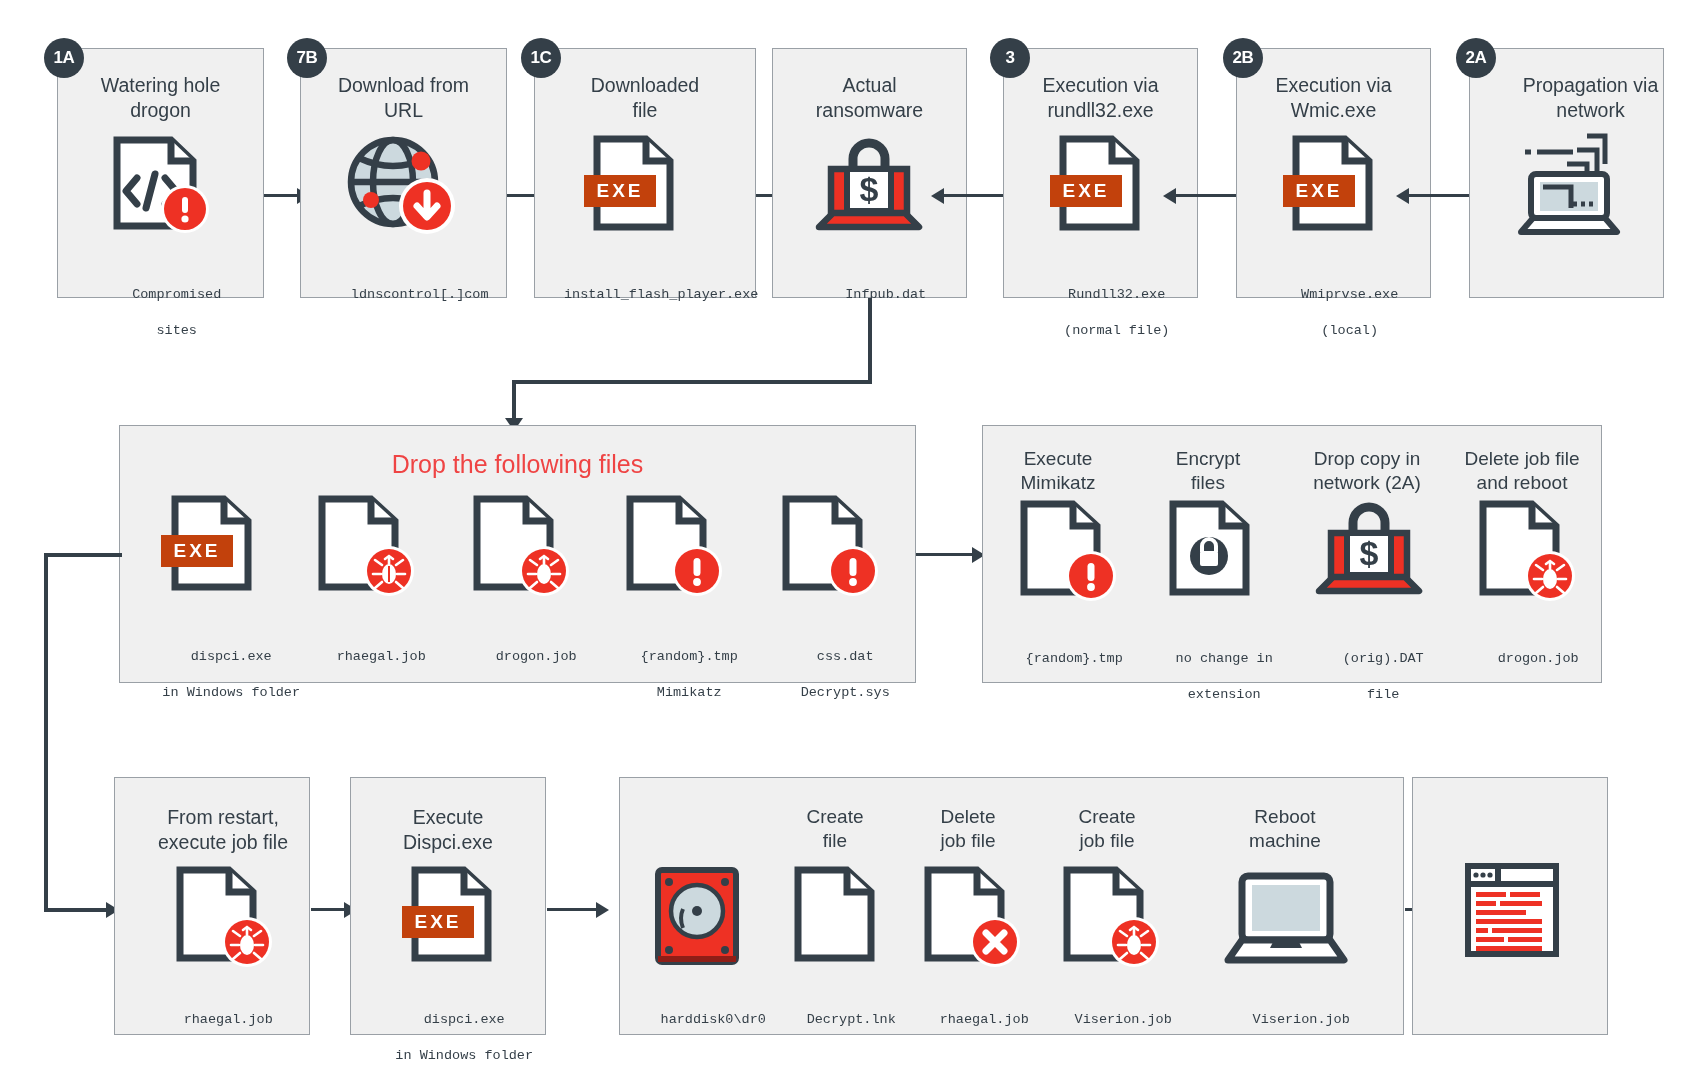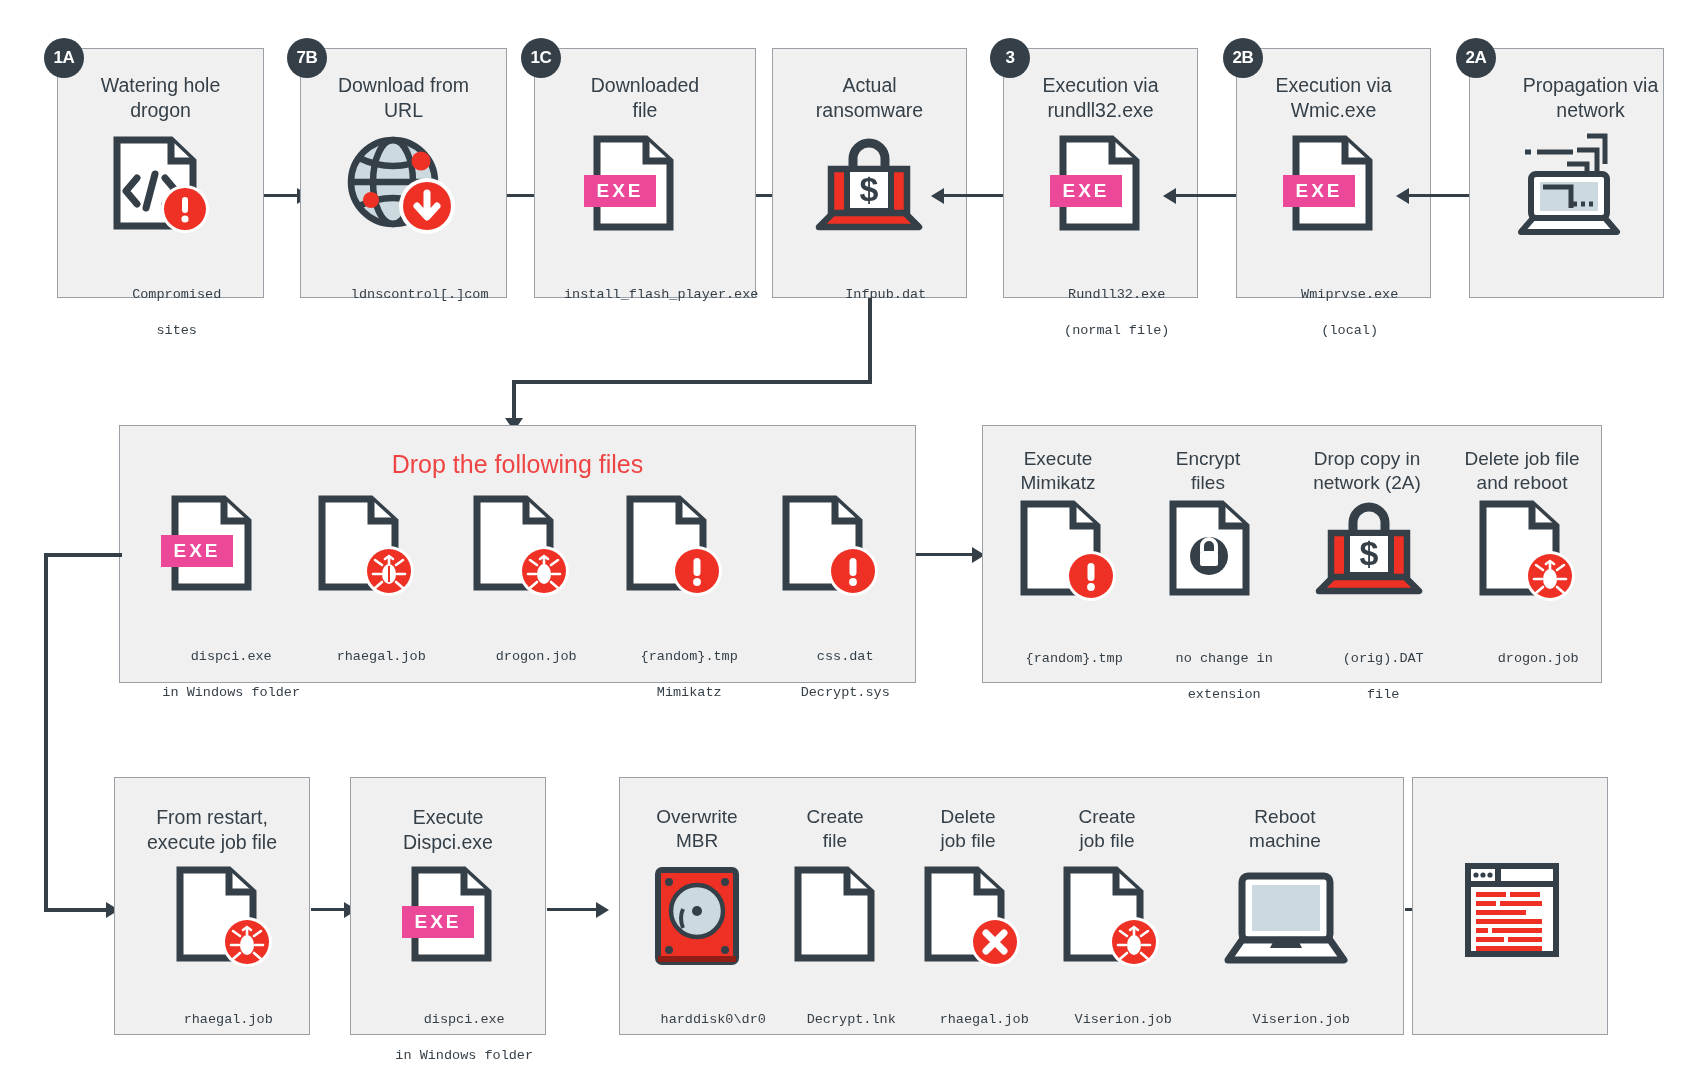--- a/index.html
+++ b/index.html
@@ -80,21 +80,21 @@
   }
   .arrowD{
     position:absolute;
     width:0;height:0;
     border-left:9px solid transparent;
     border-right:9px solid transparent;
     border-top:13px solid #343f48;
   }
   .exebox{
     position:absolute;
-    background:#ec4899;
+    background:#c2410c;
     color:#fff;
     font-weight:700;
     font-family:"Liberation Sans", sans-serif;
     display:flex;align-items:center;justify-content:center;
     letter-spacing:3px;
   }
 </style>
 </head>
 <body>
 
@@ -449,21 +449,21 @@
   <div class="pcap" style="left:1442px;top:632px;width:160px;">
     <span>drogon.job</span>
   </div>
 
   <div class="hline" style="left:44px;top:553px;width:78px;height:4px;"></div>
   <div class="vline" style="left:44px;top:553px;width:4px;height:358px;"></div>
   <div class="hline" style="left:44px;top:908px;width:66px;height:4px;"></div>
   <div class="arrowR" style="left:106px;top:902px;"></div>
 
   <div class="panel" style="left:114px;top:777px;width:196px;height:258px;"></div>
-  <div class="ptitle" style="left:114px;top:805px;width:196px;">
+  <div class="ptitle" style="left:125px;top:805px;width:196px;">
     <span>From restart,</span><br>
     <span>execute job file</span>
   </div>
   <div class="icon" style="left:173px;top:866px;width:106px;height:104px;">
     <svg width="106" height="104" viewBox="0 0 106 104">
       <path d="M7 4 H56 L80 26 V92 H7 Z" fill="#ffffff" stroke="#343f48" stroke-width="7" stroke-linejoin="miter"></path>
       <path d="M56 4 L56 26 L80 26" fill="#ffffff" stroke="#343f48" stroke-width="7" stroke-linejoin="miter"></path>
       <circle cx="74" cy="76" r="25" fill="#ffffff"></circle>
       <circle cx="74" cy="76" r="22" fill="#ee3124"></circle>
       <g stroke="#ffffff" stroke-width="2.6" stroke-linecap="round" fill="none">
@@ -501,24 +501,20 @@
   <div class="pcap" style="left:350px;top:993px;width:196px;">
     <span>dispci.exe</span><br>
     <span>in Windows folder</span>
   </div>
 
   <div class="hline" style="left:547px;top:908px;width:52px;"></div>
   <div class="arrowR" style="left:596px;top:902px;"></div>
 
   <div class="panel" style="left:619px;top:777px;width:785px;height:258px;"></div>
 
-  <div class="ptitle" style="left:619px;top:805px;width:156px;font-size:19px;line-height:24px;">
-    <span>Overwrite</span><br>
-    <span>MBR</span>
-  </div>
   <div class="icon" style="left:653px;top:866px;width:88px;height:104px;">
     <svg width="88" height="104" viewBox="0 0 88 104">
       <rect x="5" y="4" width="78" height="92" rx="4" fill="#ee3124" stroke="#343f48" stroke-width="6"></rect>
       <circle cx="44" cy="45" r="26" fill="#ccd9de" stroke="#343f48" stroke-width="4.5"></circle>
       <circle cx="44" cy="45" r="5" fill="#343f48"></circle>
       <path d="M30 62 Q26 52 30 43" fill="none" stroke="#343f48" stroke-width="4"></path>
       <circle cx="16" cy="16" r="4" fill="#343f48"></circle>
       <circle cx="72" cy="16" r="4" fill="#343f48"></circle>
       <circle cx="16" cy="84" r="4" fill="#343f48"></circle>
       <circle cx="72" cy="84" r="4" fill="#343f48"></circle>

